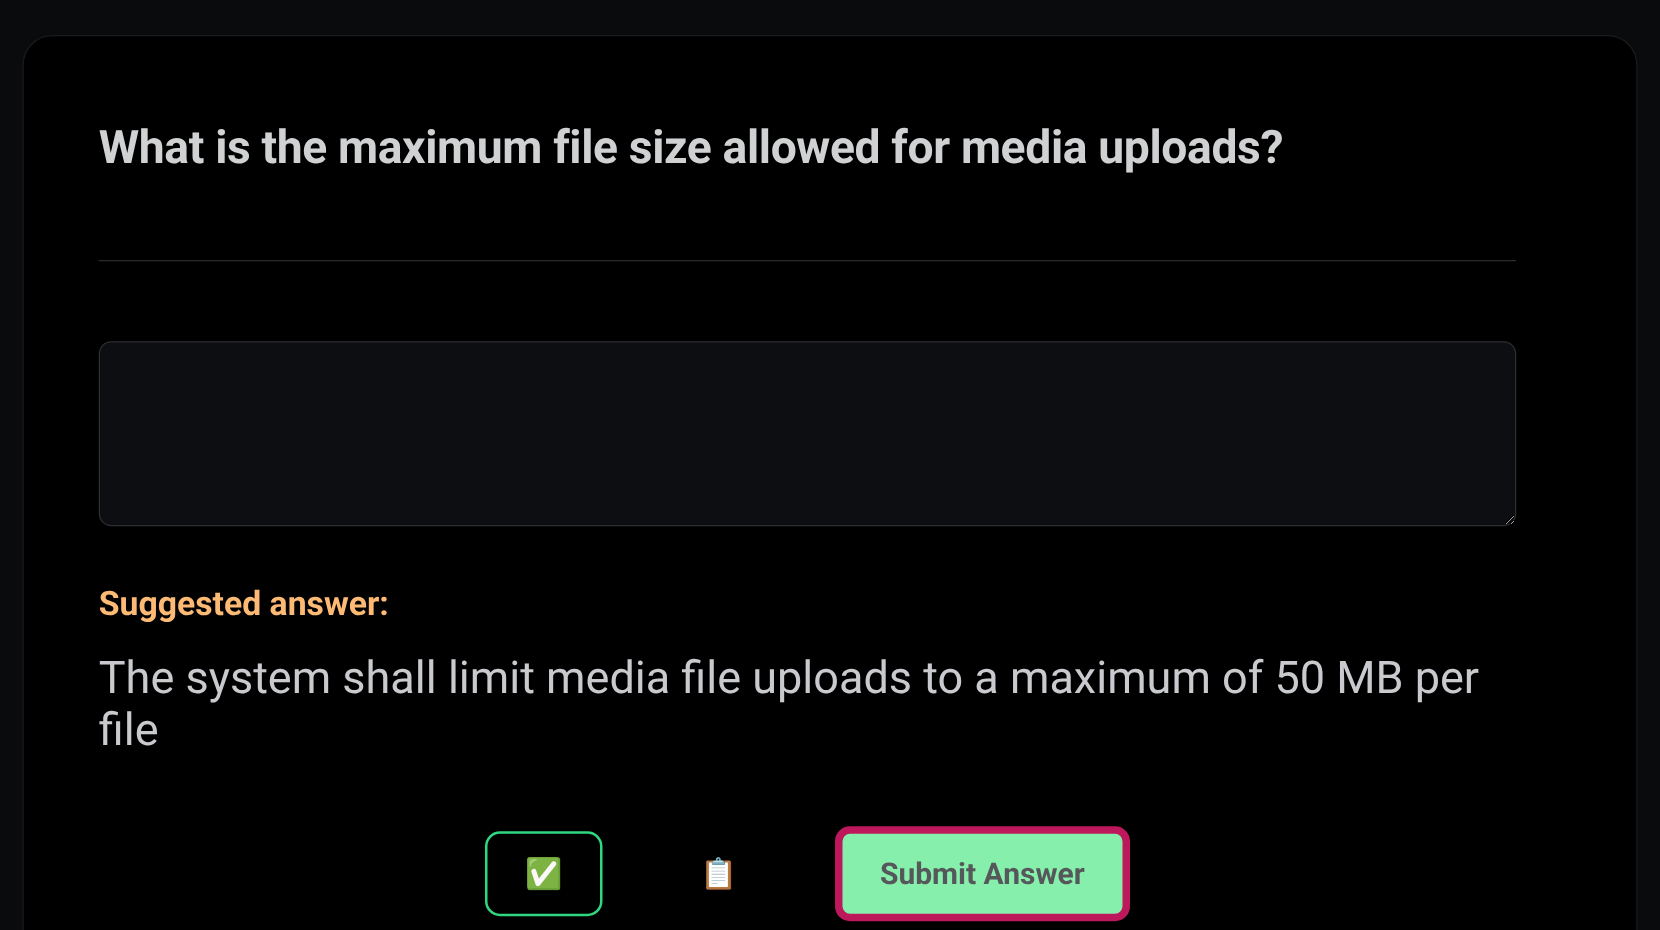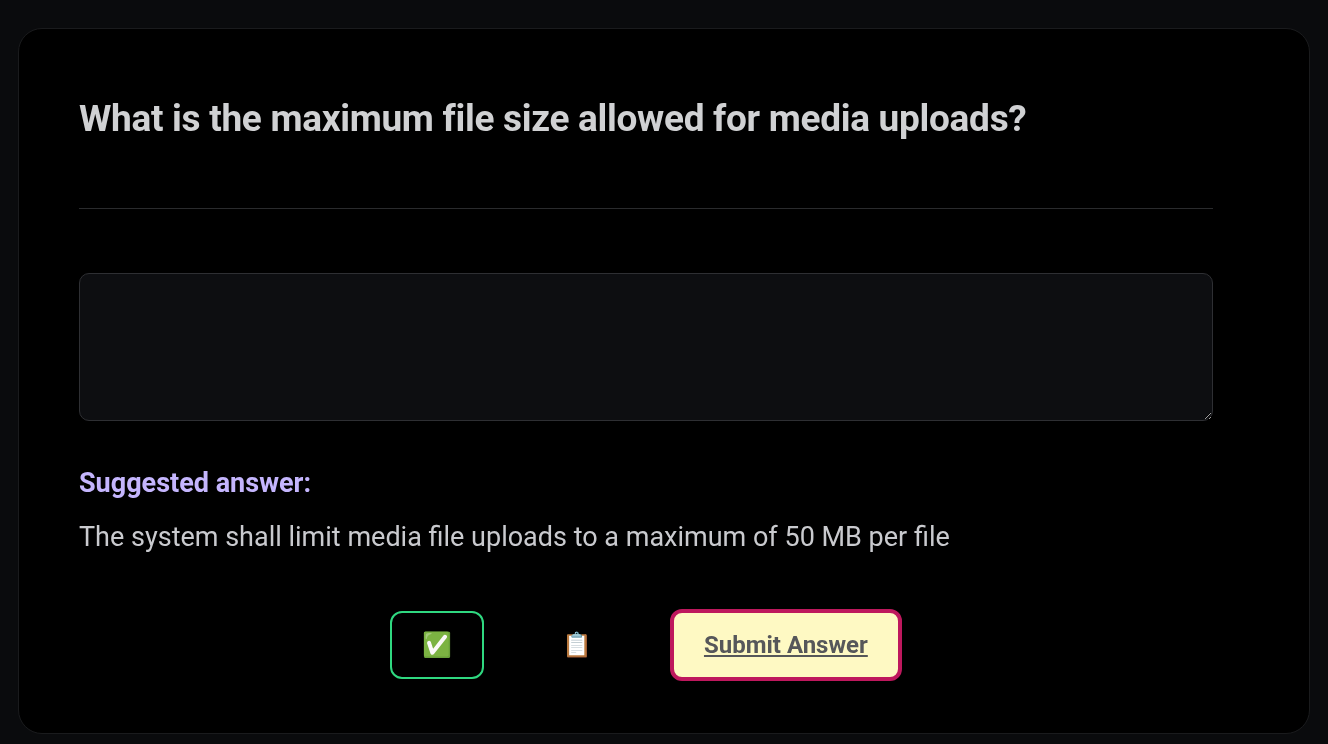--- a/index.html
+++ b/index.html
@@ -39,29 +39,29 @@
       border: 1px solid #2e2f33;
       border-radius: 10px;
       color: #d0d1d3;
       font-size: 20px;
       padding: 16px;
       font-family: inherit;
       resize: vertical;
       outline: none;
     }
     .suggested-label {
-      color: #c4b5fd;
+      color: #fdba74;
       font-size: 27px;
       font-weight: 700;
       margin-top: 42px;
       margin-bottom: 22px;
     }
     .suggested-text {
       color: #c9cace;
-      font-size: 27px;
+      font-size: 36px;
       font-weight: 400;
       margin-bottom: 56px;
     }
     .button-row {
       display: flex;
       justify-content: center;
       gap: 48px;
       align-items: center;
     }
     .btn {
@@ -79,24 +79,23 @@
     .btn-accept {
       color: #2fd880;
       border: 2px solid #2fd880;
     }
     .btn-copy {
       color: #ffffff;
       border: none;
     }
     .btn-submit {
       color: #56575a;
-      background: #fef9c3;
-      border: 4px solid #be185d;
+      background: #86efac;
+      border: 6px solid #be185d;
       cursor: default;
-      text-decoration: underline;
     }
     .emoji-icon {
       font-size: 24px;
     }
   </style>
 </head>
 <body>
 
 <div class="card">
   <h1 class="question-title">What is the maximum file size allowed for media uploads?</h1>

